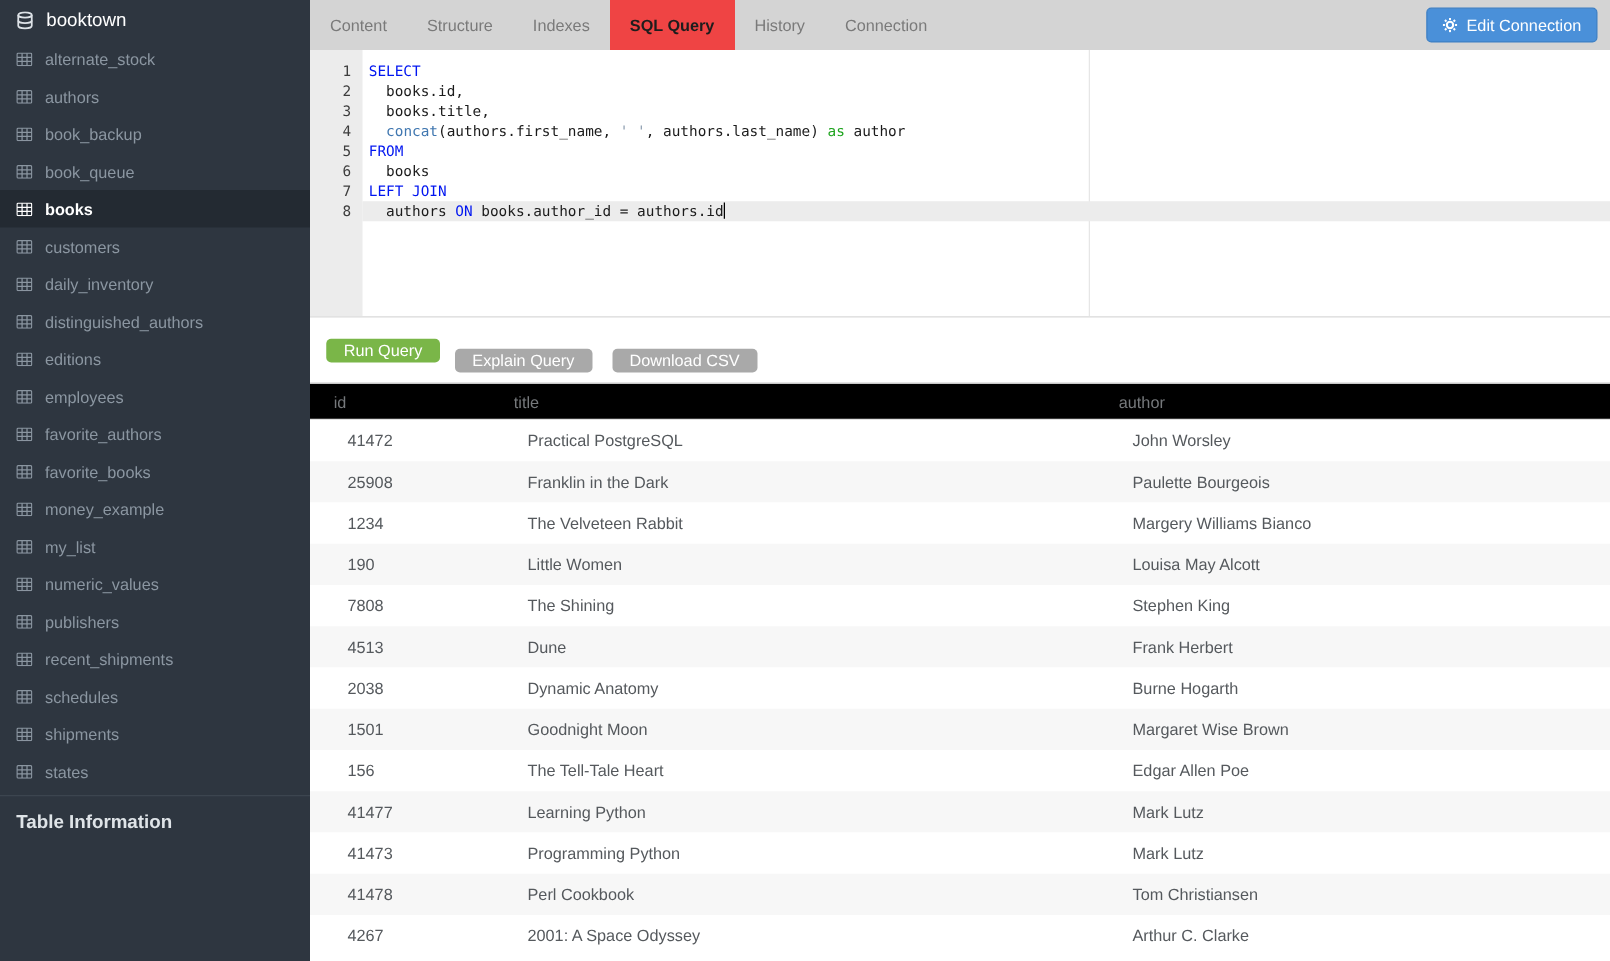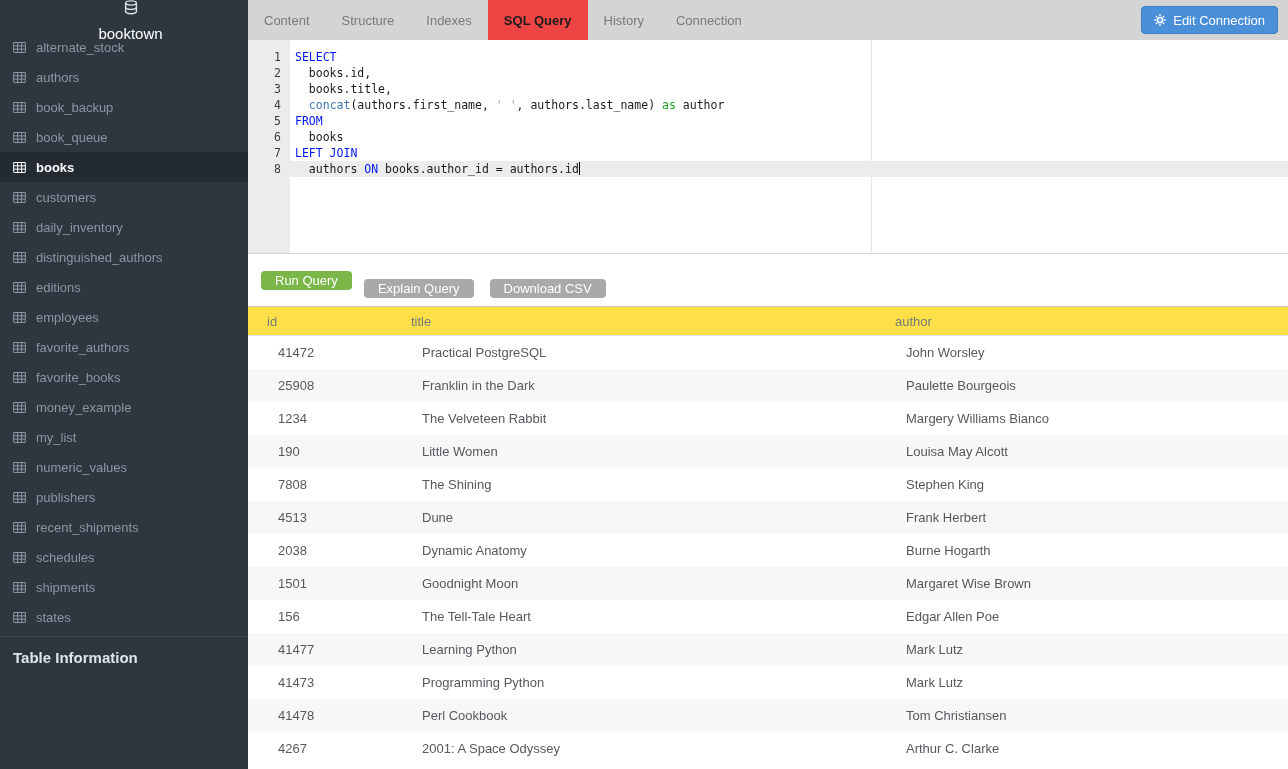--- a/index.html
+++ b/index.html
@@ -1,21 +1,21 @@
 <!DOCTYPE html>
 <html style="--sidebar-bg: #2e3640; --sidebar-selected-bg: #232a32; --sidebar-text: #8b96a1; --tabbar-bg: #d4d4d4; --accent-blue: #4a90d9; --run-green: #7ab648; --button-gray: #a9a9a9; --active-line-bg: #ececec; --sql-keyword: #0015f0; --sql-function: #4077b0; --sql-string: #8d9eb0; --sql-alias: #1fa41f;"><head>
 <meta charset="utf-8">
 <style>
   html,body{margin:0;padding:0;overflow:hidden;}
   body{width:1288px;height:769px;font-family:"Liberation Sans",sans-serif;background:#fff;}
   .app{display:flex;width:1288px;height:769px;}
 
   
   .sidebar{flex:0 0 248px;width:248px;background:var(--sidebar-bg,#2e3640);color:var(--sidebar-text,#8b96a1);overflow:hidden;}
-  .db-header{height:32px;display:flex;align-items:center;gap:10px;padding-left:13px;color:#fff;font-size:15px;flex-direction:column;}
+  .db-header{height:32px;display:flex;align-items:center;gap:10px;padding-left:13px;color:#fff;font-size:15px;}
   .db-header svg{flex:0 0 auto;color:#dde2e7;}
   .side-item{height:30px;display:flex;align-items:center;gap:10px;padding-left:13px;font-size:13px;color:var(--sidebar-text,#8b96a1);cursor:pointer;}
   .side-item svg{flex:0 0 auto;}
   .side-item.selected{background:var(--sidebar-selected-bg,#232a32);color:#fff;font-weight:bold;}
   .table-info{border-top:1px solid #3c454f;margin-top:4px;padding:12px 13px 0 13px;}
   .table-info h3{margin:0 0 8px 0;font-size:15px;font-weight:bold;color:#dfe4e8;}
   .info-row{line-height:24px;font-size:13px;color:#78828e;}
   .info-row .value{color:#b7c0c8;}
 
   
@@ -46,21 +46,21 @@
   .cursor{display:inline-block;width:1px;height:13px;background:#000;vertical-align:-2px;}
 
   
   .toolbar{flex:0 0 52px;height:52px;box-sizing:border-box;padding:12px 0 11px 13px;display:flex;align-items:center;background:#fff;}
   .btn{border:none;border-radius:4px;height:19px;padding:0 14px;font-size:13px;font-family:inherit;color:#fff;cursor:pointer;}
   .btn-run{background:var(--run-green,#7ab648);margin-right:12px;}
   .btn-gray{background:var(--button-gray,#a9a9a9);margin-right:16px;margin-top:16px;}
 
   
   .results{flex:1;overflow:hidden;border-top:1px solid #c9c9c9;}
-  .res-header{display:flex;align-items:center;height:28px;background:#fde047;border-bottom:1px solid #e2e2e2;
+  .res-header{display:flex;align-items:center;height:28px;background:#000000;border-bottom:1px solid #e2e2e2;
     padding-left:19px;font-size:13px;color:#76797c;}
   .res-row{display:flex;align-items:center;height:33px;padding-left:30px;font-size:13px;color:#55595d;background:#fff;}
   .res-row:nth-child(even){background:#f7f7f7;}
   .col-id{width:144px;flex:0 0 144px;}
   .col-title{width:484px;flex:0 0 484px;}
   .col-author{flex:1;min-width:0;}
 </style>
 </head>
 <body>
 

